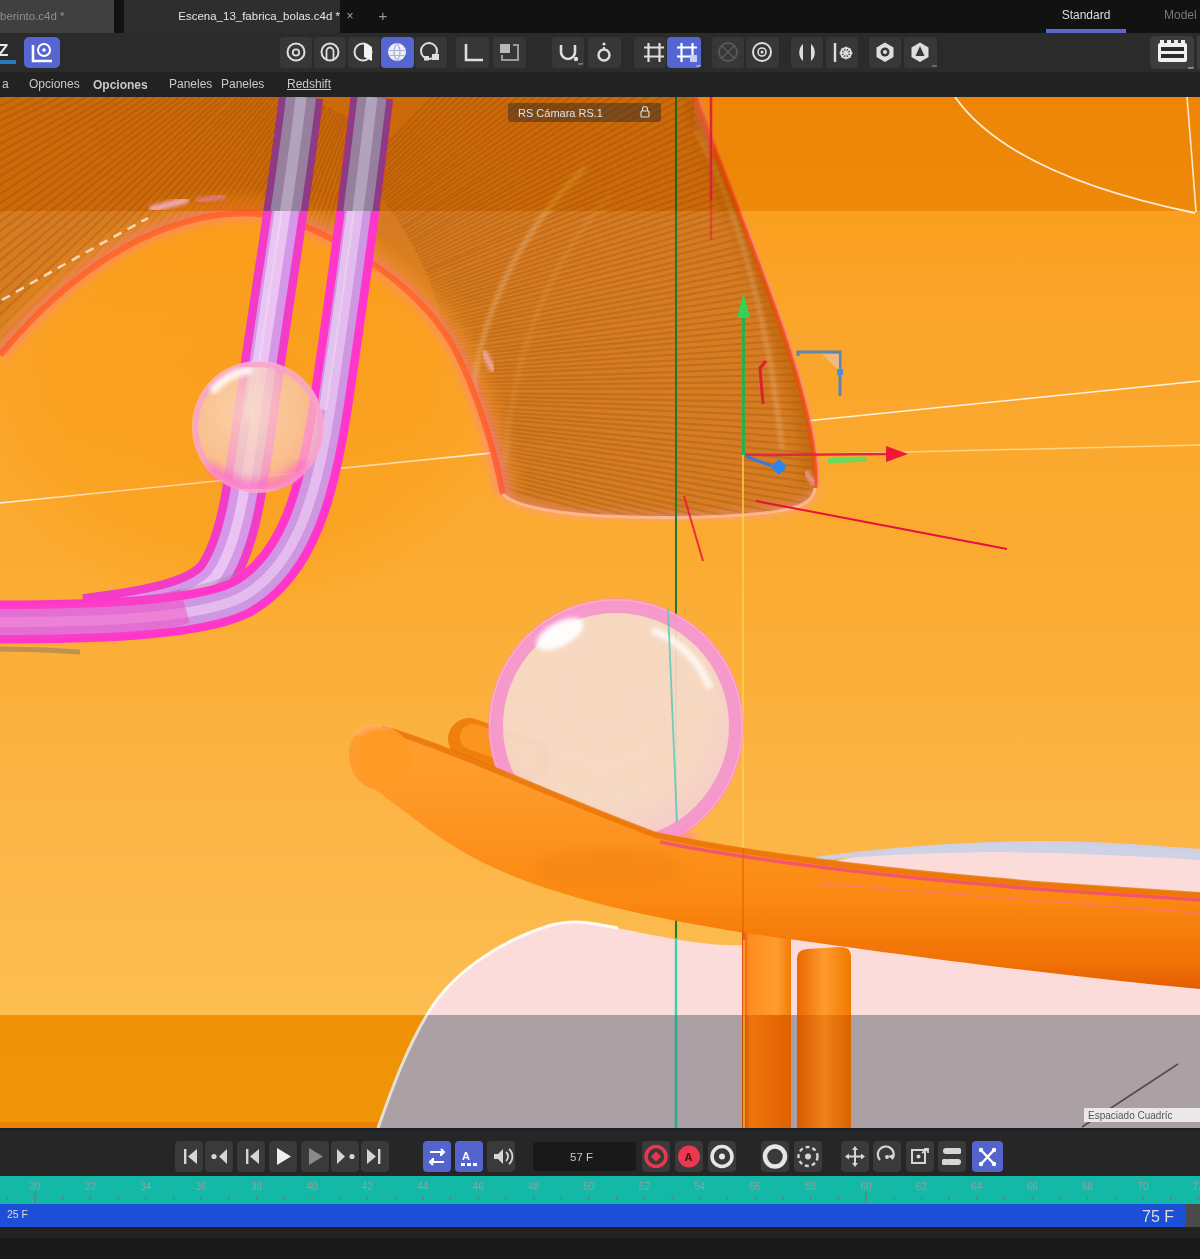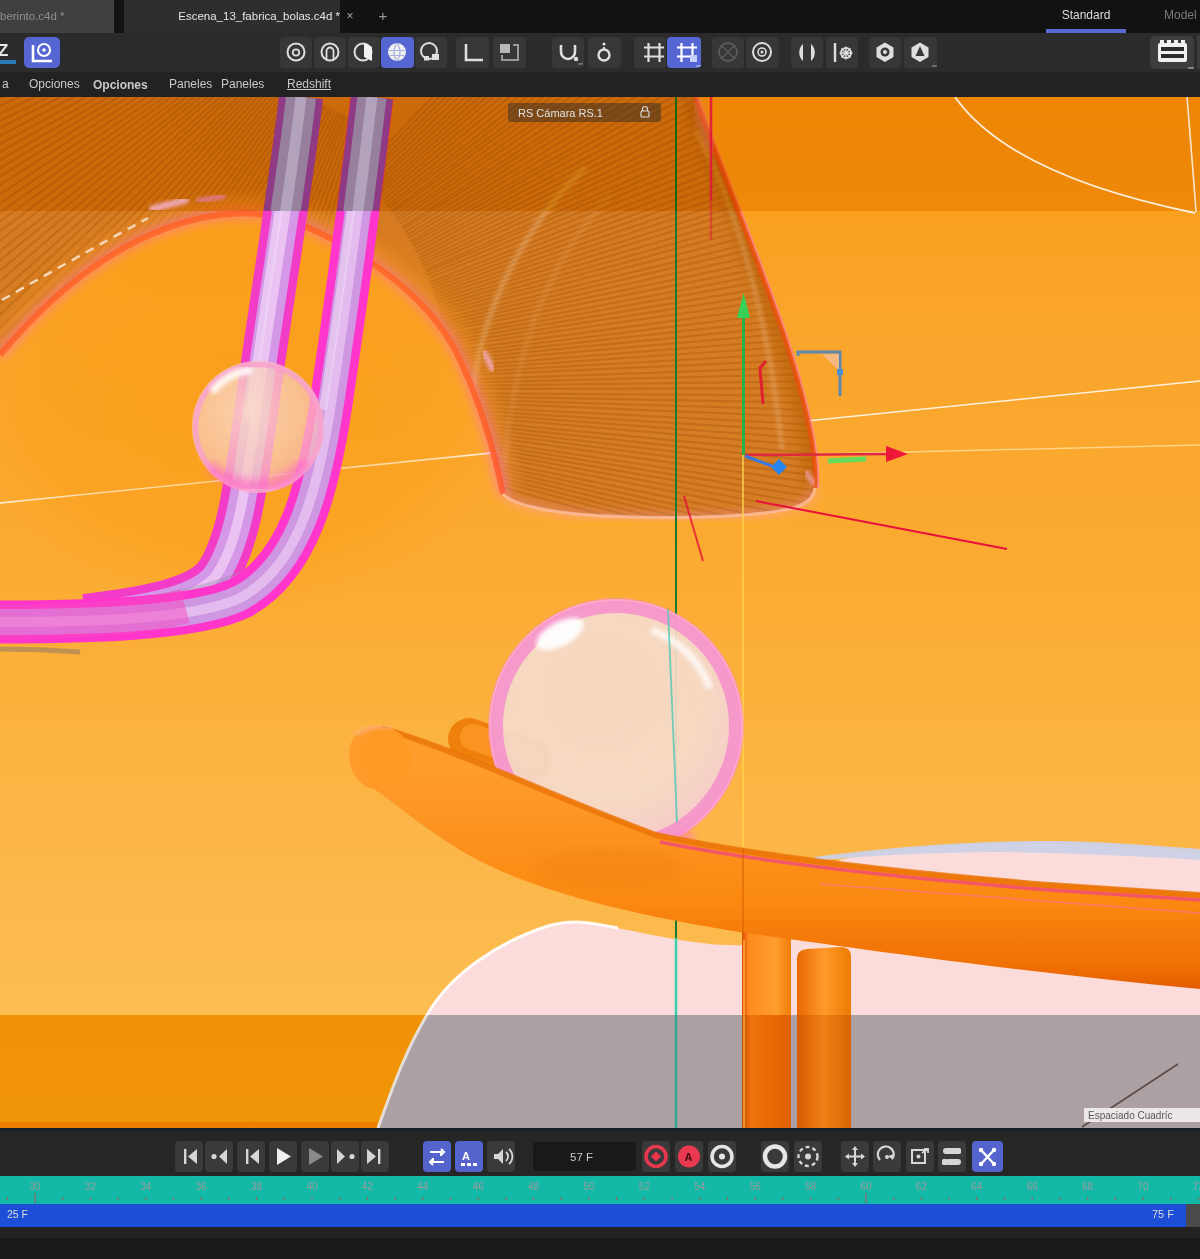--- a/index.html
+++ b/index.html
@@ -675,18 +675,18 @@
       <line x1="1115.3" y1="21" x2="1115.3" y2="24" stroke-width="1.4"></line>
       <line x1="1143.0" y1="21" x2="1143.0" y2="24" stroke-width="1.4"></line>
       <line x1="1170.7" y1="21" x2="1170.7" y2="24" stroke-width="1.4"></line>
       <line x1="1198.4" y1="21" x2="1198.4" y2="24" stroke-width="1.4"></line>
     </g>
   </svg>
   </div>
 
   <div class="abs" id="range" style="left:0;top:1204px;width:1200px;height:23px;background:#1d4ed8;">
     <div class="abs" style="left:7px;top:4px;color:#dcdcdc;font-size:10.5px;">25 F</div>
-    <div class="abs" style="right:26px;top:4px;color:#dcdcdc;font-size:11px;">75 F</div>
+    <div class="abs" style="right:26px;top:4px;color:#dcdcdc;font-size:16px;">75 F</div>
     <div class="abs" style="left:1186px;top:0;width:14px;height:23px;background:#4a4a4a;"></div>
   </div>
   <div class="abs" style="left:0;top:1227px;width:1200px;height:11px;background:#242220;"></div>
   <div class="abs" style="left:0;top:1238px;width:1200px;height:21px;background:#191919;"></div>
 </div>
 
 </body></html>

